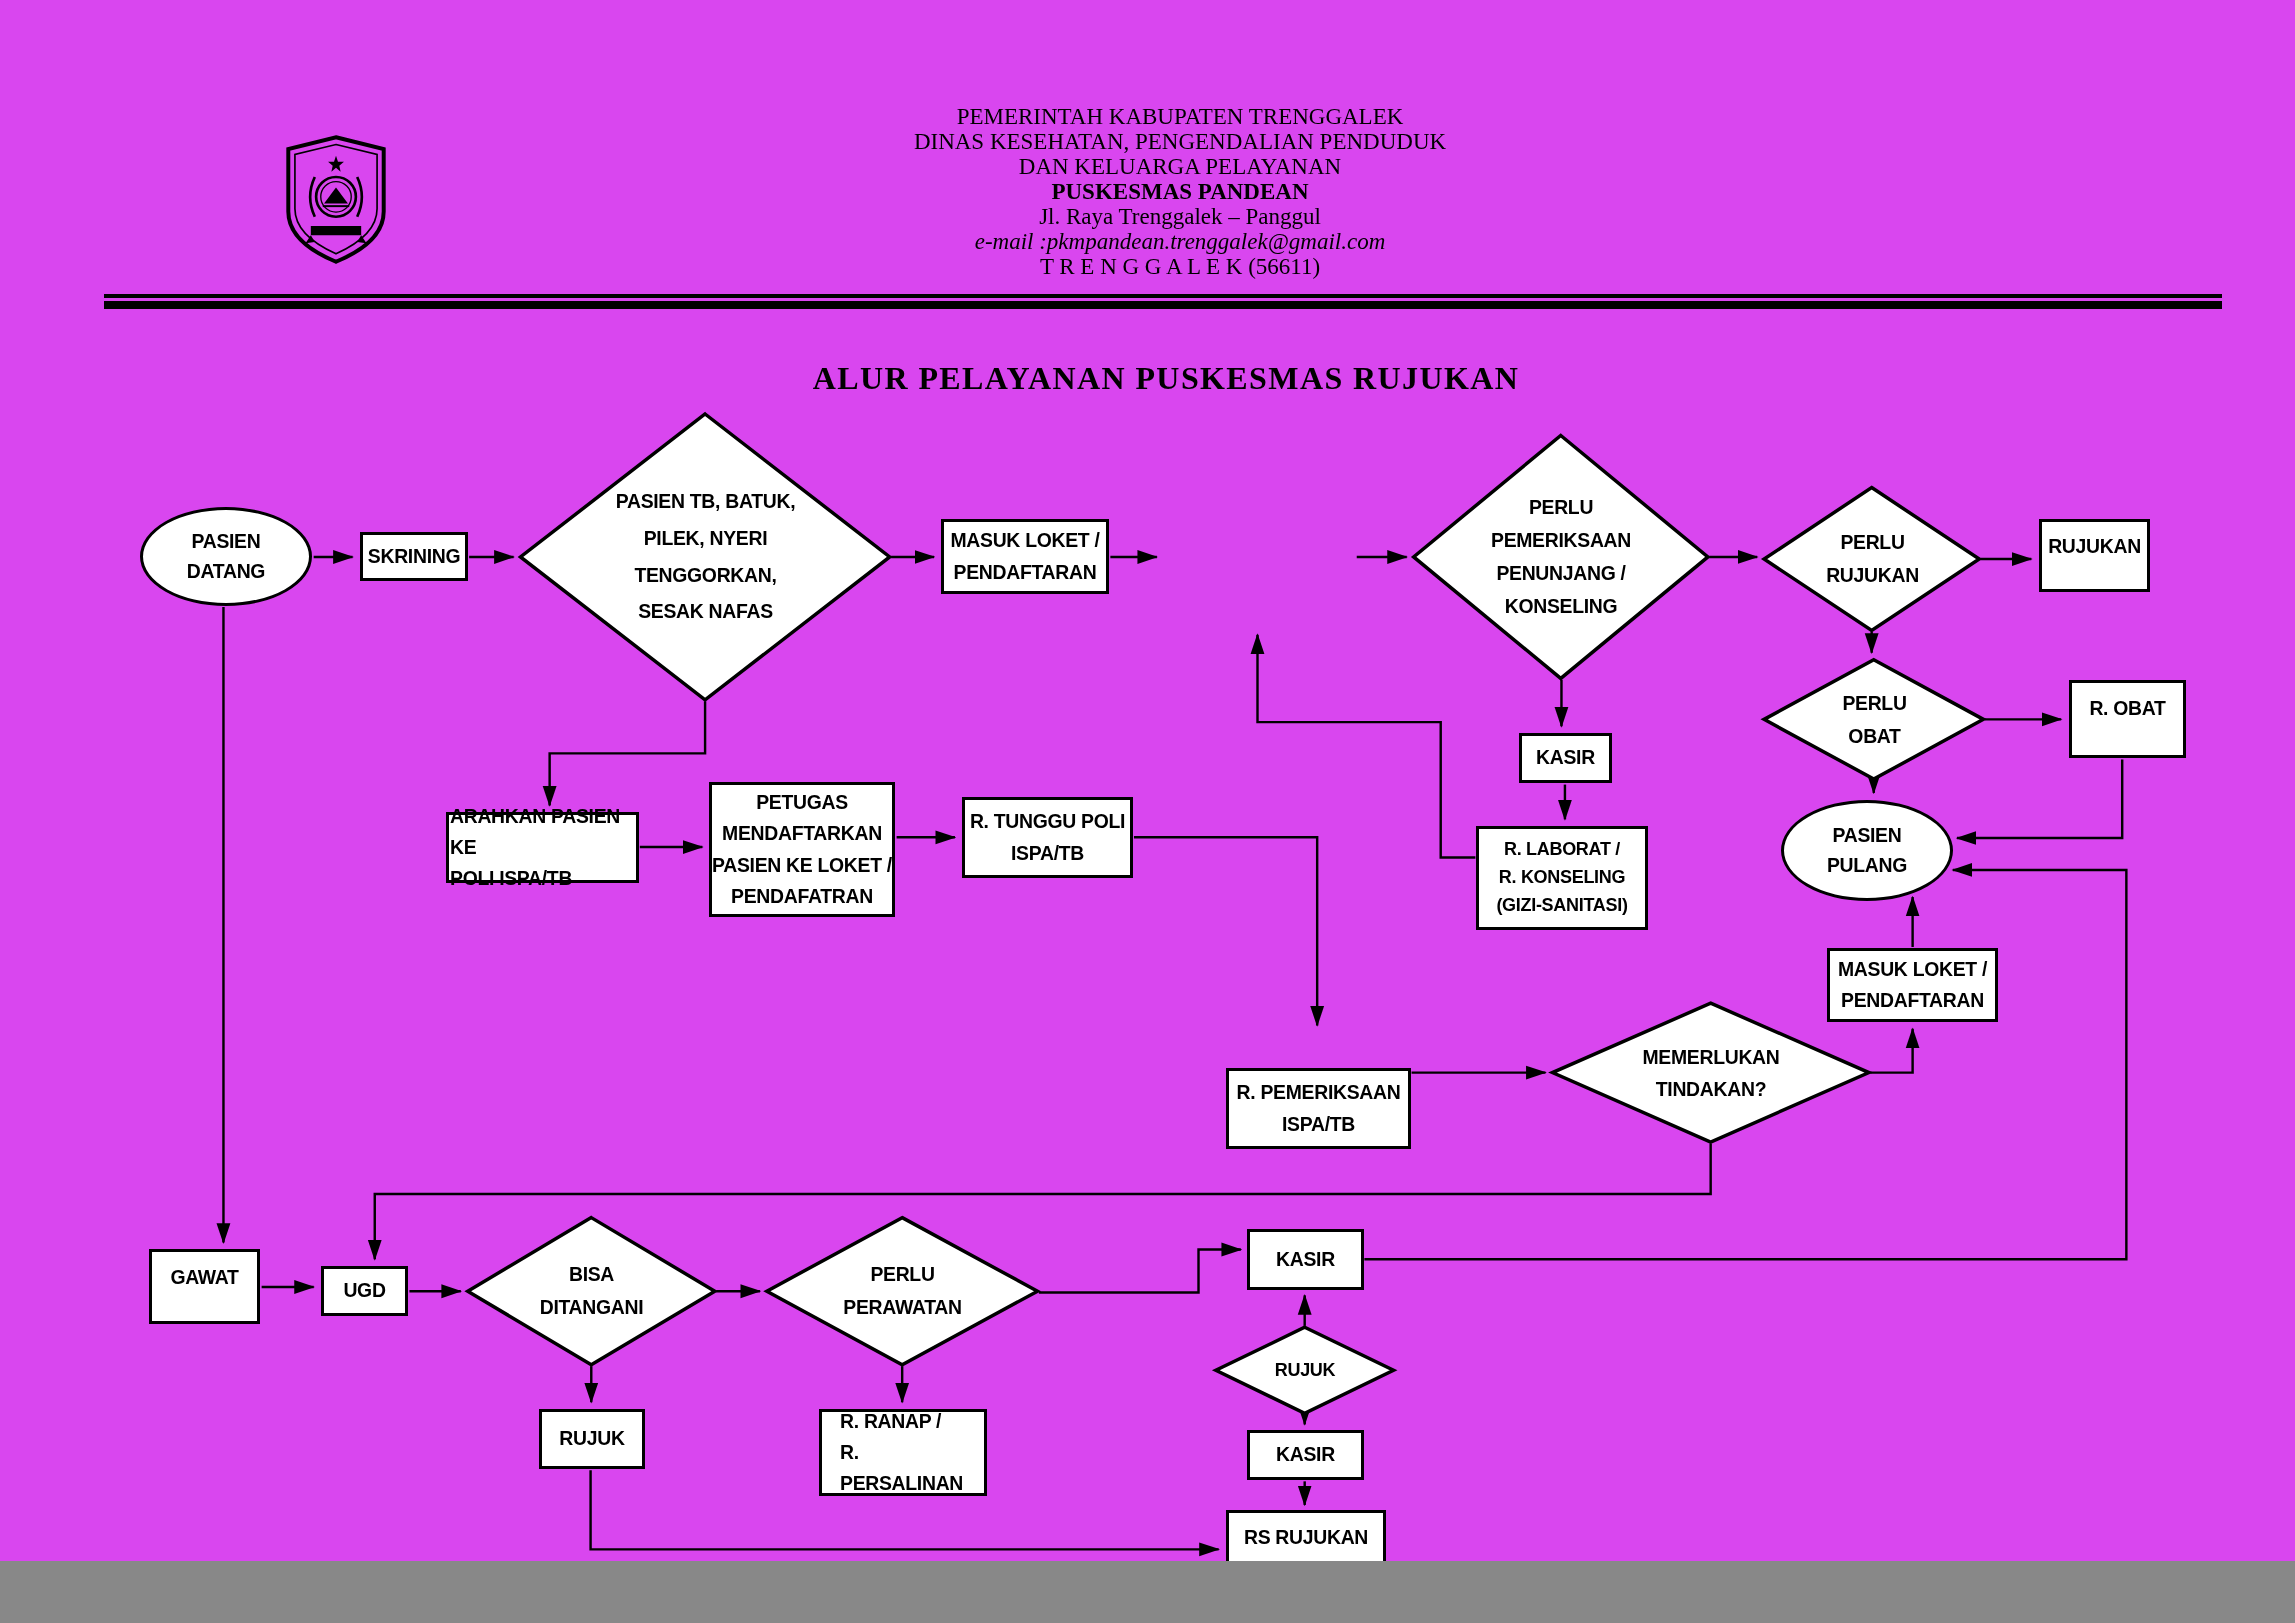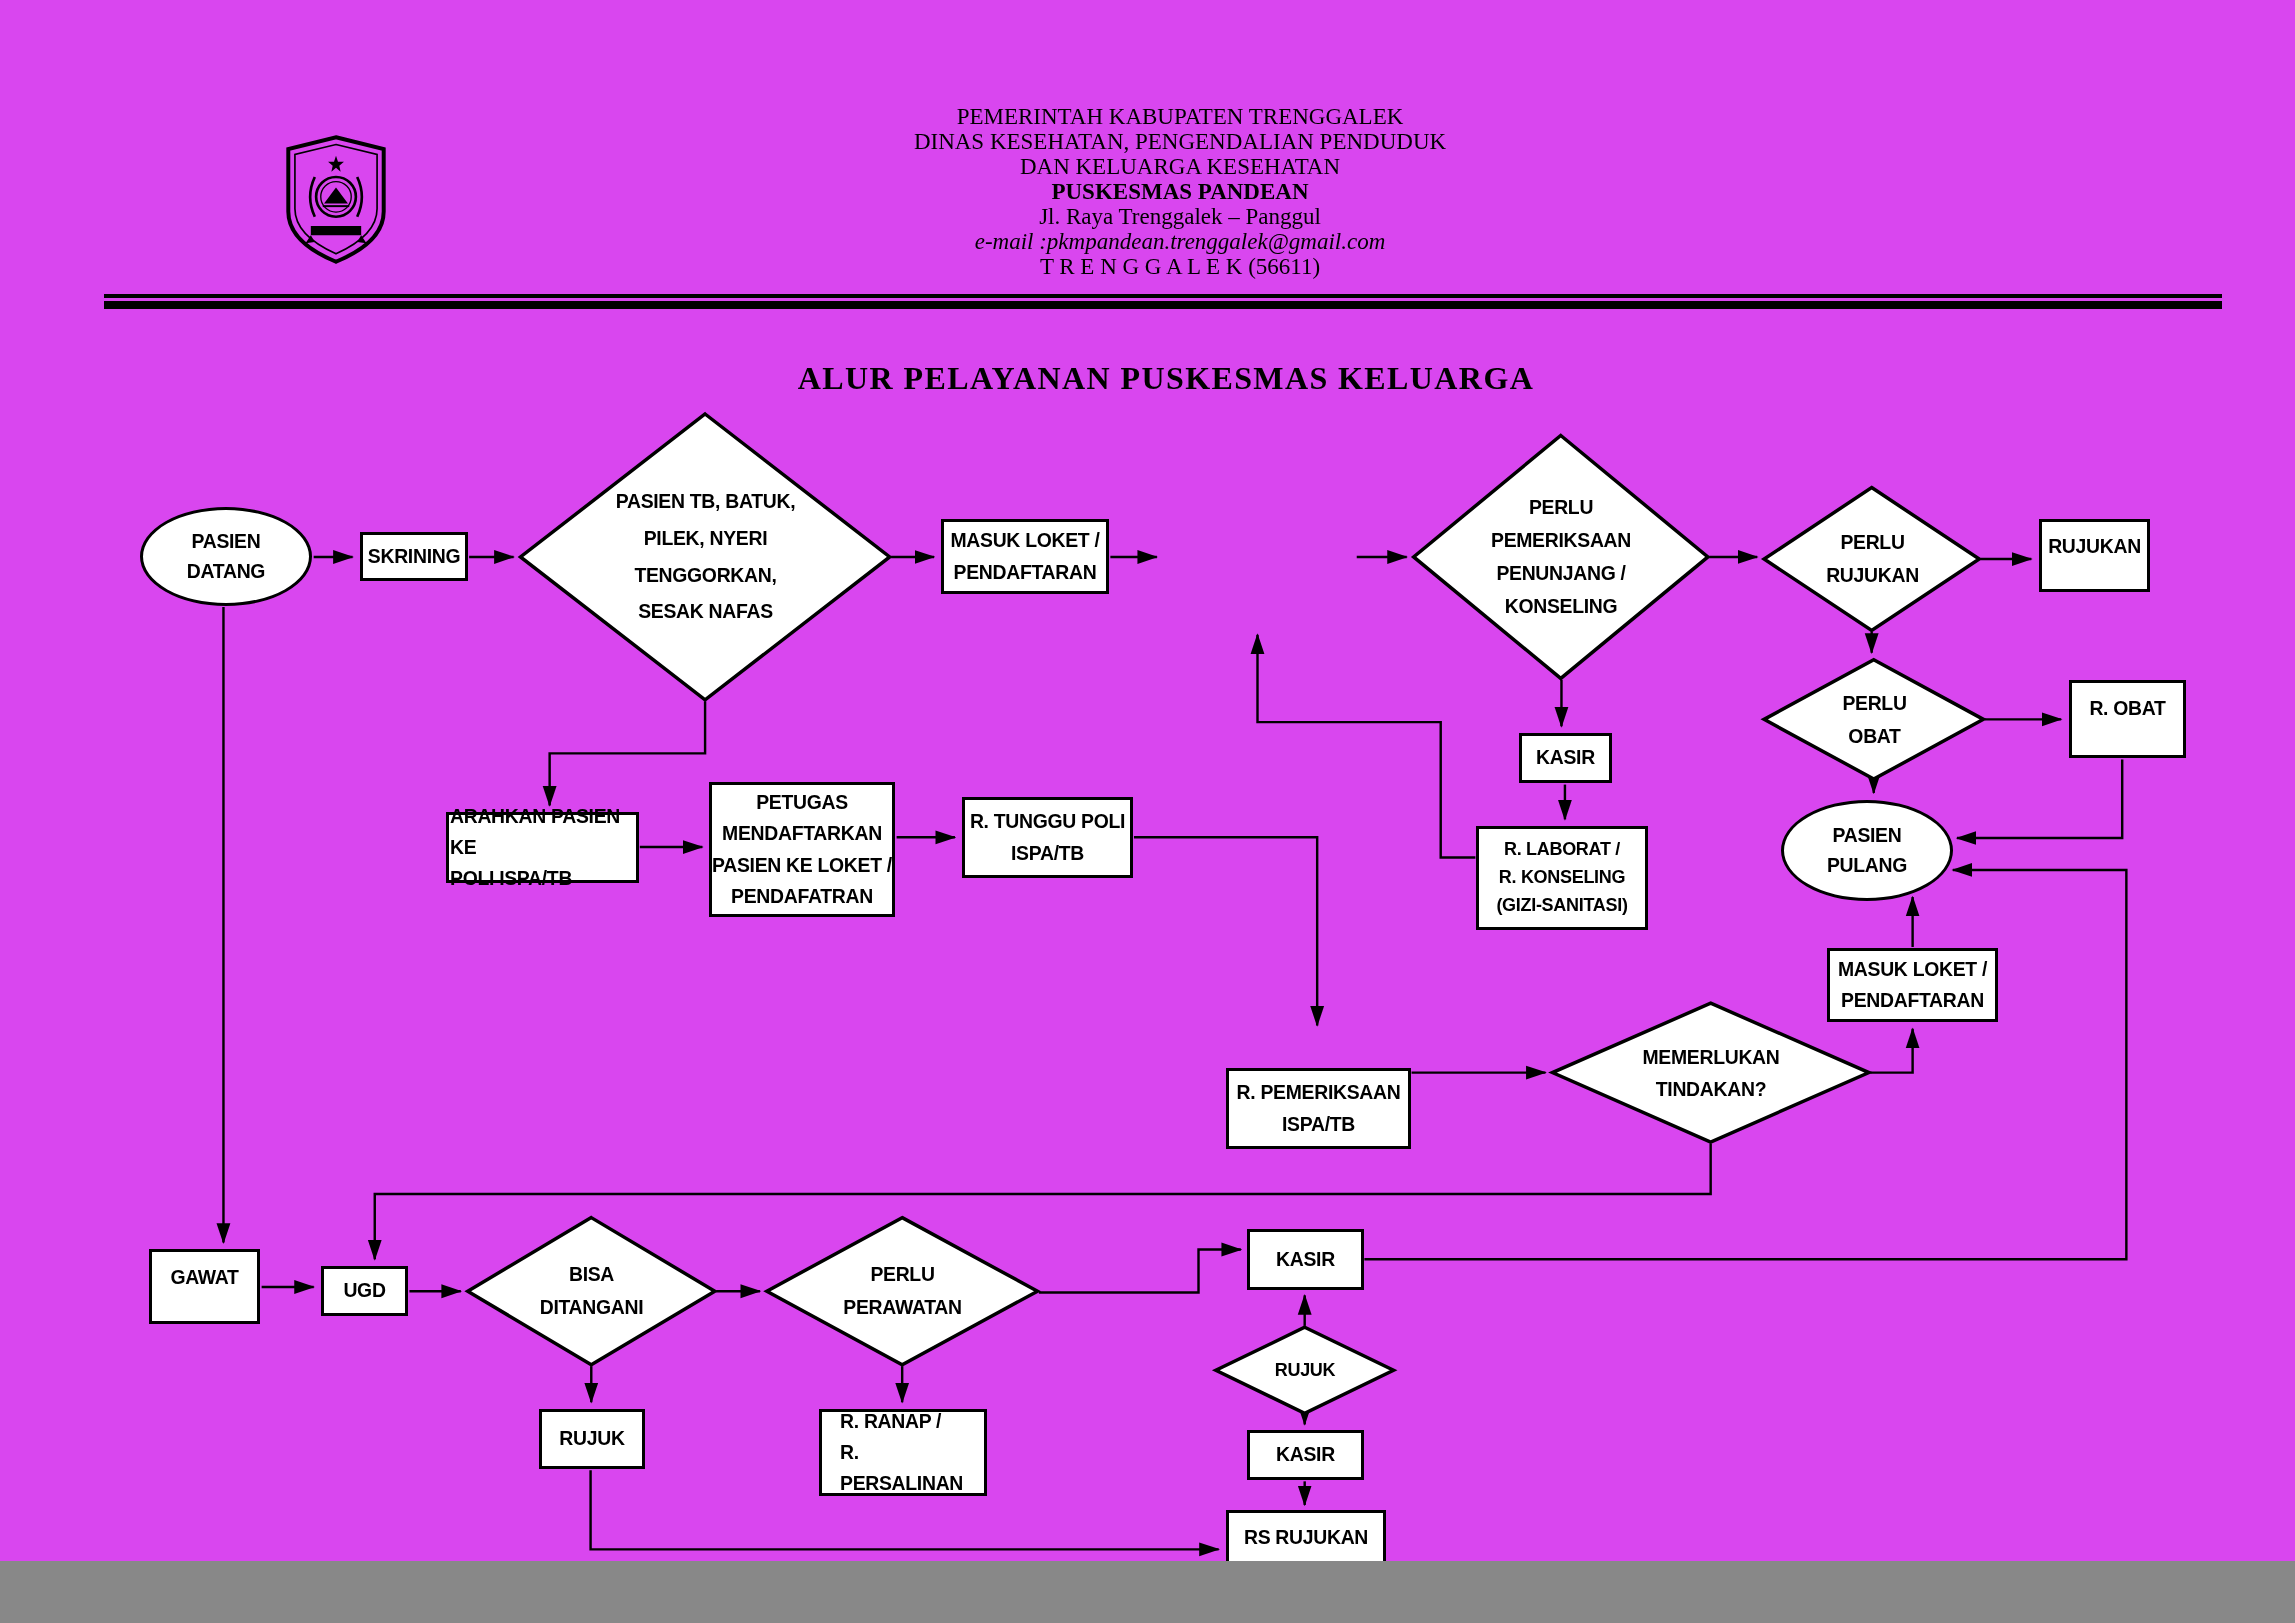--- a/index.html
+++ b/index.html
@@ -45,30 +45,30 @@
     <polygon points="62,106 80,82 98,106" fill="#000"></polygon>
     <line x1="60" y1="110" x2="100" y2="110" stroke="#000" stroke-width="3"></line>
     <path d="M48,66 Q34,96 48,126" fill="none" stroke="#000" stroke-width="4"></path>
     <path d="M112,66 Q126,96 112,126" fill="none" stroke="#000" stroke-width="4"></path>
     <path d="M42,140 h76 v14 h-76 z" fill="#000"></path>
     <path d="M42,154 l-8,12 14,-2 z M118,154 l8,12 -14,-2 z" fill="#000"></path>
   </svg>
 
   <div class="hline" style="top:104px;">PEMERINTAH KABUPATEN TRENGGALEK</div>
   <div class="hline" style="top:129px;">DINAS KESEHATAN, PENGENDALIAN PENDUDUK</div>
-  <div class="hline" style="top:154px;">DAN KELUARGA KESEHATAN</div>
+  <div class="hline" style="top:154px;">DAN KELUARGA PELAYANAN</div>
   <div class="hline hbold" style="top:179px;">PUSKESMAS PANDEAN</div>
   <div class="hline" style="top:204px;">Jl. Raya Trenggalek – Panggul</div>
   <div class="hline hital" style="top:229px;">e-mail :pkmpandean.trenggalek@gmail.com</div>
   <div class="hline" style="top:254px;">T R E N G G A L E K (56611)</div>
 
   <div class="rule" style="left:104px;top:294px;width:2118px;height:3.5px;"></div>
   <div class="rule" style="left:104px;top:301px;width:2118px;height:7.6px;"></div>
 
-  <div id="page-title">ALUR PELAYANAN PUSKESMAS KELUARGA</div>
+  <div id="page-title">ALUR PELAYANAN PUSKESMAS RUJUKAN</div>
 
   <svg id="wires" width="2295" height="1624" viewBox="0 0 3307 2339">
     <defs>
       <marker id="arr" markerWidth="30" markerHeight="24" refX="28" refY="12" orient="auto" markerUnits="userSpaceOnUse">
         <path d="M0,2 L30,12 L0,22 Z" fill="#000"></path>
       </marker>
     </defs>
     <g stroke="#000" stroke-width="3.5" fill="none">
       <path d="M452,802 H508" marker-end="url(#arr)"></path>
       <path d="M676,802 H740" marker-end="url(#arr)"></path>

